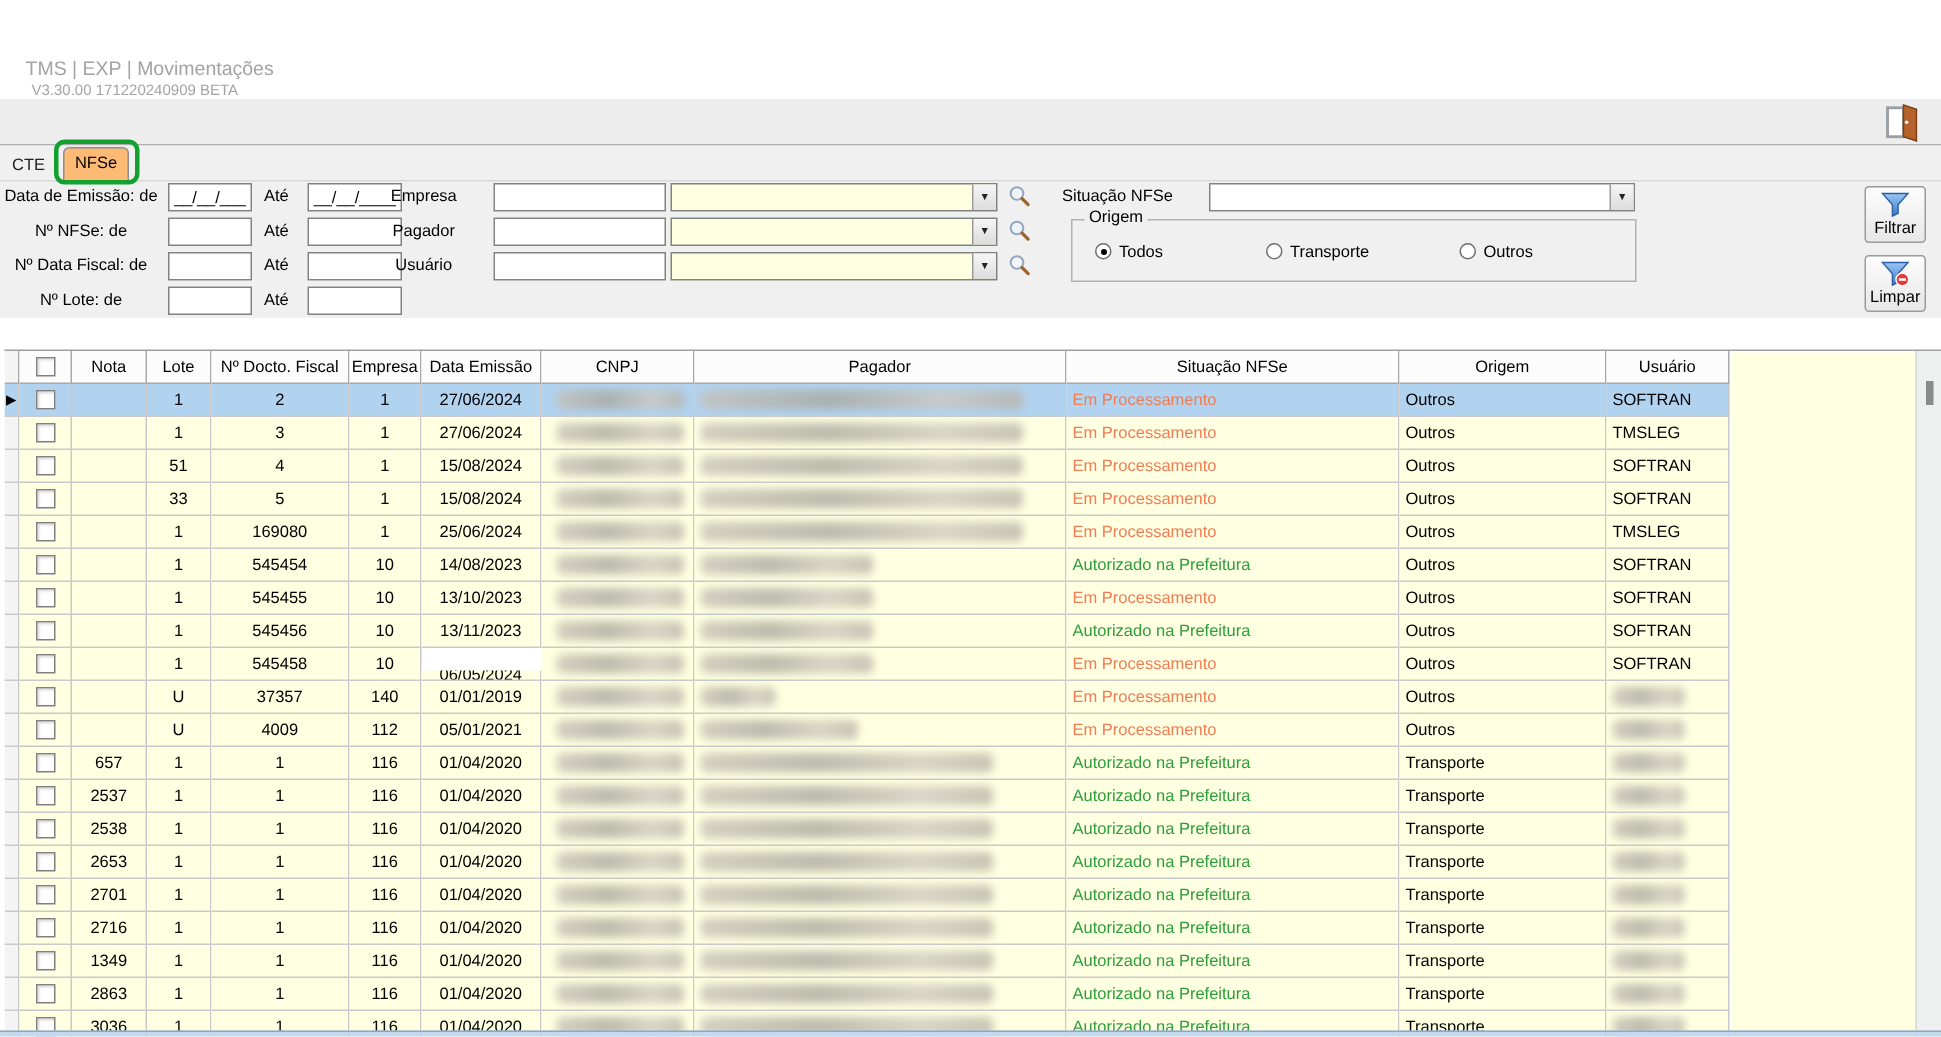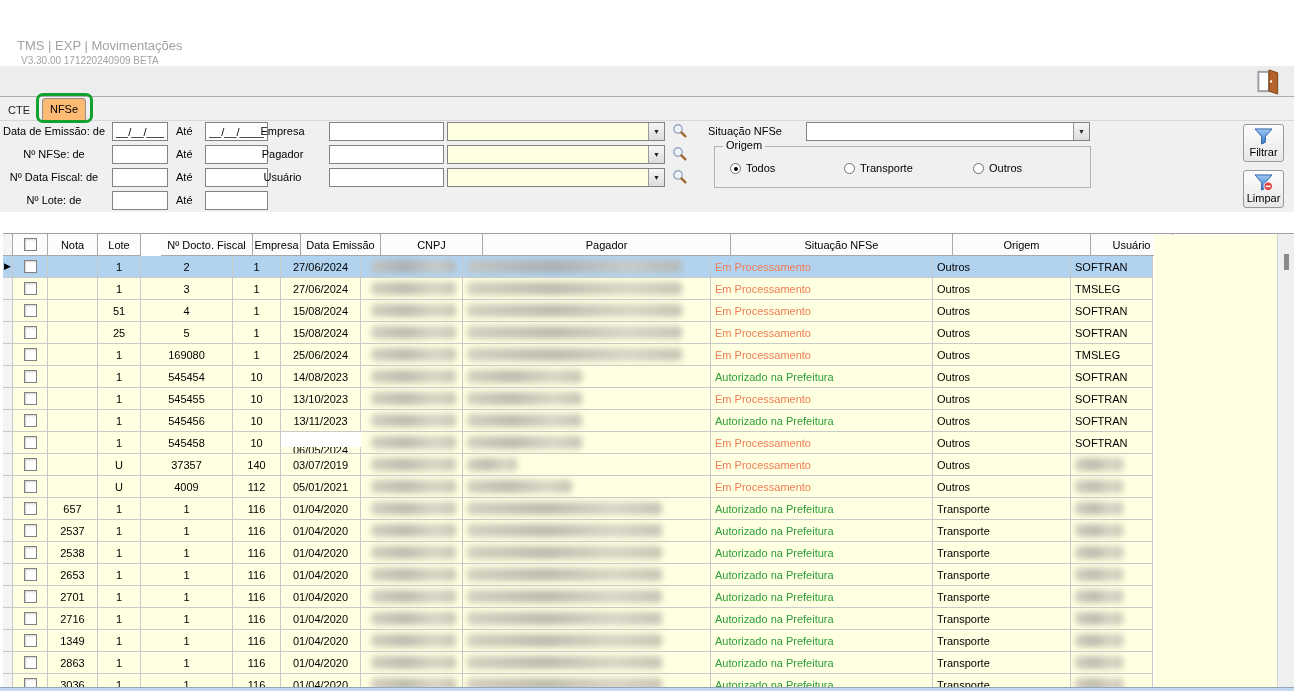--- a/index.html
+++ b/index.html
@@ -208,21 +208,21 @@
 
 <div id="grid">
   <div id="grid-filler"></div>
   <div id="grid-header" class="hrow">
       <div class="hcell ind" style="width: 10px;"></div>
       <div class="hcell" style="width: 35px;">
         <span class="cb"></span>
       </div>
       <div class="hcell" style="width: 50px;">Nota</div>
       <div class="hcell" style="width: 43px;">Lote</div>
-      <div class="hcell" style="width: 92px; margin-left: 20px;">Nº Docto. Fiscal</div>
+      <div class="hcell" style="width: 92px;">Nº Docto. Fiscal</div>
       <div class="hcell" style="width: 48px;">Empresa</div>
       <div class="hcell" style="width: 80px;">Data Emissão</div>
       <div class="hcell" style="width: 102px;">CNPJ</div>
       <div class="hcell" style="width: 248px;">Pagador</div>
       <div class="hcell" style="width: 222px;">Situação NFSe</div>
       <div class="hcell" style="width: 138px;">Origem</div>
       <div class="hcell" style="width: 82px;">Usuário</div>
     </div>
   <div id="grid-body">
       <div class="grow sel">
@@ -286,21 +286,21 @@
         <div class="c left" style="width: 222px; color: rgb(239, 125, 85);">Em Processamento</div>
         <div class="c left" style="width: 138px;">Outros</div>
         <div class="c left" style="width: 82px;">SOFTRAN</div>
       </div>
       <div class="grow">
         <div class="c ind" style="width: 10px;"></div>
         <div class="c" style="width: 35px;">
           <span class="cb"></span>
         </div>
         <div class="c" style="width: 50px;"></div>
-        <div class="c" style="width: 43px;">25</div>
+        <div class="c" style="width: 43px;">33</div>
         <div class="c" style="width: 92px;">5</div>
         <div class="c" style="width: 48px;">1</div>
         <div class="c" style="width: 80px;">15/08/2024</div>
         <div class="c left" style="width: 102px; justify-content: center;">
           <span class="blob" style="width: 85px;"></span>
         </div>
         <div class="c left" style="width: 248px;">
           <span class="blob" style="width: 215px;"></span>
         </div>
         <div class="c left" style="width: 222px; color: rgb(239, 125, 85);">Em Processamento</div>
@@ -409,21 +409,21 @@
       </div>
       <div class="grow">
         <div class="c ind" style="width: 10px;"></div>
         <div class="c" style="width: 35px;">
           <span class="cb"></span>
         </div>
         <div class="c" style="width: 50px;"></div>
         <div class="c" style="width: 43px;">U</div>
         <div class="c" style="width: 92px;">37357</div>
         <div class="c" style="width: 48px;">140</div>
-        <div class="c" style="width: 80px;">03/07/2019</div>
+        <div class="c" style="width: 80px;">01/01/2019</div>
         <div class="c left" style="width: 102px; justify-content: center;">
           <span class="blob" style="width: 85px;"></span>
         </div>
         <div class="c left" style="width: 248px;">
           <span class="blob" style="width: 50px;"></span>
         </div>
         <div class="c left" style="width: 222px; color: rgb(239, 125, 85);">Em Processamento</div>
         <div class="c left" style="width: 138px;">Outros</div>
         <div class="c left" style="width: 82px;">
           <span class="blob" style="width: 48px;"></span>

